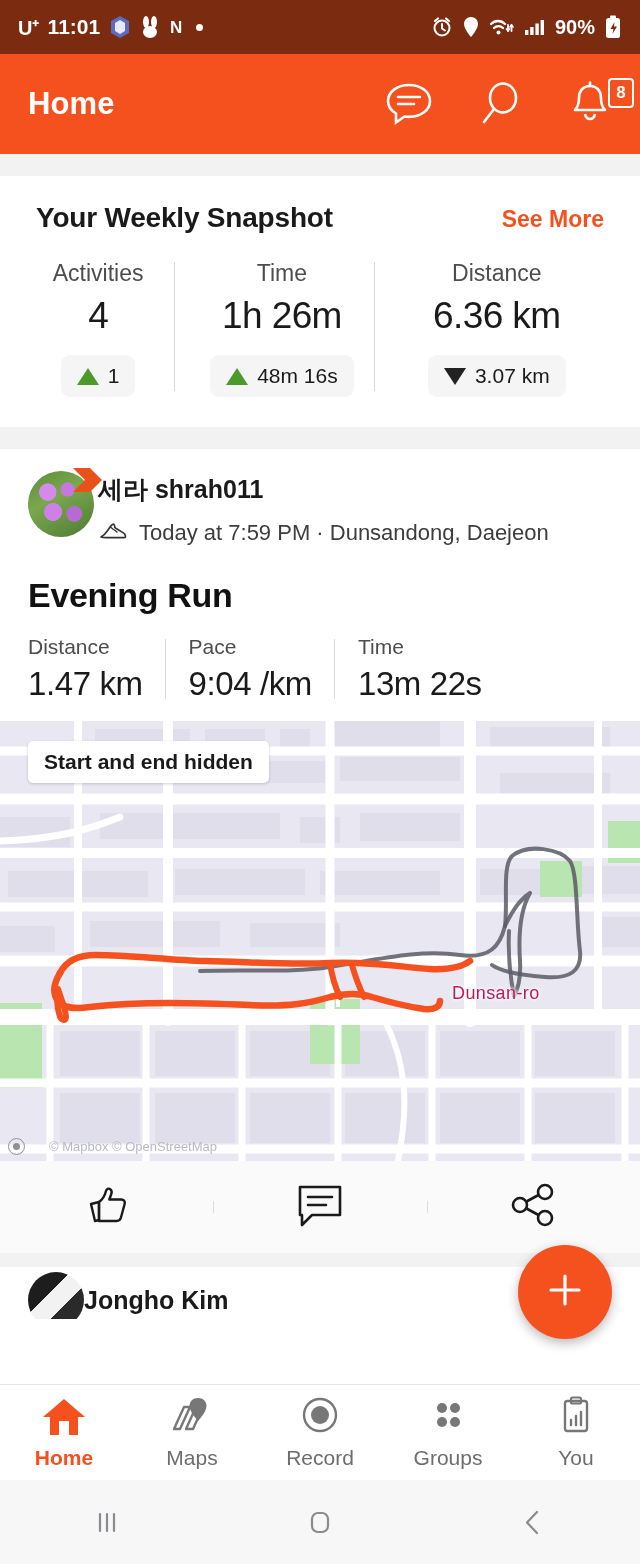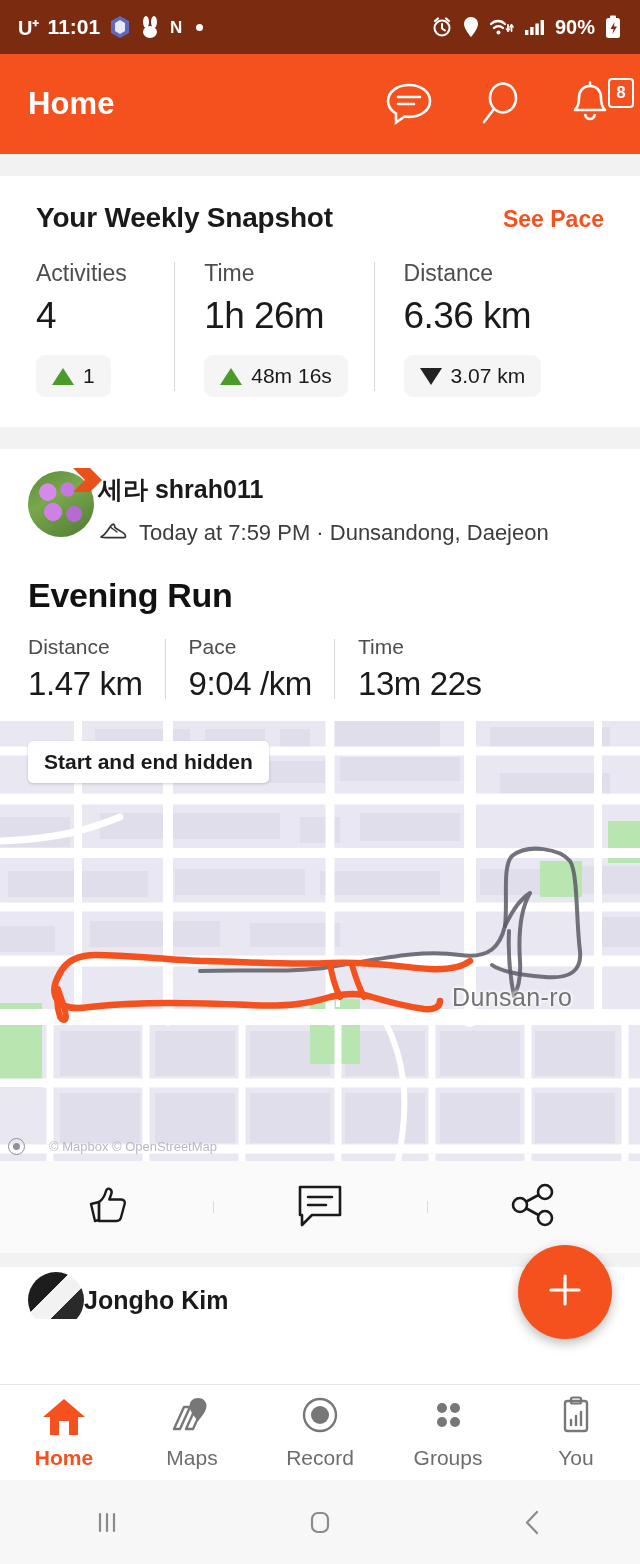--- a/index.html
+++ b/index.html
@@ -43,21 +43,21 @@
 
   
   .scroll { position:relative; background:#fff; }
   .gap-band { height:22px; background:#F2F2F2; }
 
   
   .snapshot { background:#fff; padding:26px 36px 30px 36px; }
   .snap-head { display:flex; align-items:baseline; justify-content:space-between; }
   .snap-title { font-size:28px; font-weight:700; color:#1a1a1a; letter-spacing:-.2px; }
   .snap-more { font-size:23px; font-weight:700; color:#F4511E; cursor:pointer; }
-  .snap-stats { display:flex; margin-top:26px; }
+  .snap-stats { display:flex; margin-top:26px;text-align:center; }
   .snap-col { flex:1; padding-right:14px; position:relative; }
   .snap-col + .snap-col { padding-left:30px; }
   .snap-col + .snap-col::before {
     content:""; position:absolute; left:0; top:2px; bottom:6px; width:1px; background:#d8d8d8;
   }
   .snap-col.c2 { flex:1.25; }
   .snap-col.c3 { flex:1.5; }
   .snap-label { font-size:23px; color:#4d4d4d; }
   .snap-value { font-size:37px; color:#1a1a1a; margin-top:8px; letter-spacing:-.6px; }
   .snap-chip {
@@ -112,21 +112,21 @@
     position:absolute; left:8px; bottom:6px;
     display:flex; align-items:center; gap:24px;
     font-size:13px; color:#b9b9c6;
   }
   .attr-circle {
     width:17px; height:17px; border-radius:50%; border:1.6px solid #8f8f9e;
     display:inline-flex; align-items:center; justify-content:center;
   }
   .attr-circle i { width:7px; height:7px; border-radius:50%; background:#8f8f9e; display:block; }
   .road-label {
-    position:absolute; font-size:25px; color:#737373; letter-spacing:.4px;
+    position:absolute; font-size:18px; color:#be185d; letter-spacing:.4px;
     text-shadow:0 0 4px #fff, 0 0 4px #fff, 0 0 3px #fff;
   }
 
   
   .actions { display:flex; align-items:center; height:92px; background:#FAFAFA; }
   .act { flex:1; display:flex; align-items:center; justify-content:center; position:relative; cursor:pointer; }
   .act + .act::before {
     content:""; position:absolute; left:0; top:20px; bottom:20px; width:1px; background:#dcdcdc;
   }
 
@@ -255,21 +255,21 @@
   </div>
 </div>
 
 <div class="scroll">
 
   <div class="gap-band"></div>
 
   <div class="snapshot">
     <div class="snap-head">
       <div class="snap-title">Your Weekly Snapshot</div>
-      <div class="snap-more">See Pace</div>
+      <div class="snap-more">See More</div>
     </div>
     <div class="snap-stats">
       <div class="snap-col c1">
         <div class="snap-label">Activities</div>
         <div class="snap-value">4</div>
         <div class="snap-chip">
           <span class="tri-up"></span>
           <span>1</span>
         </div>
       </div>

